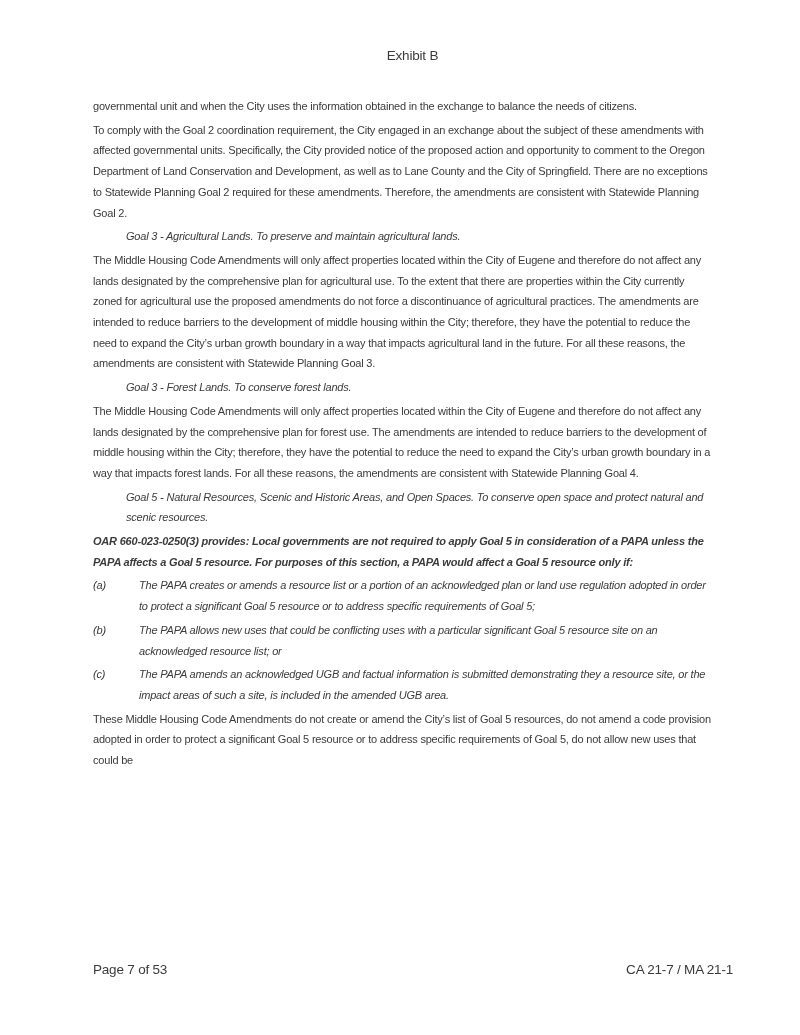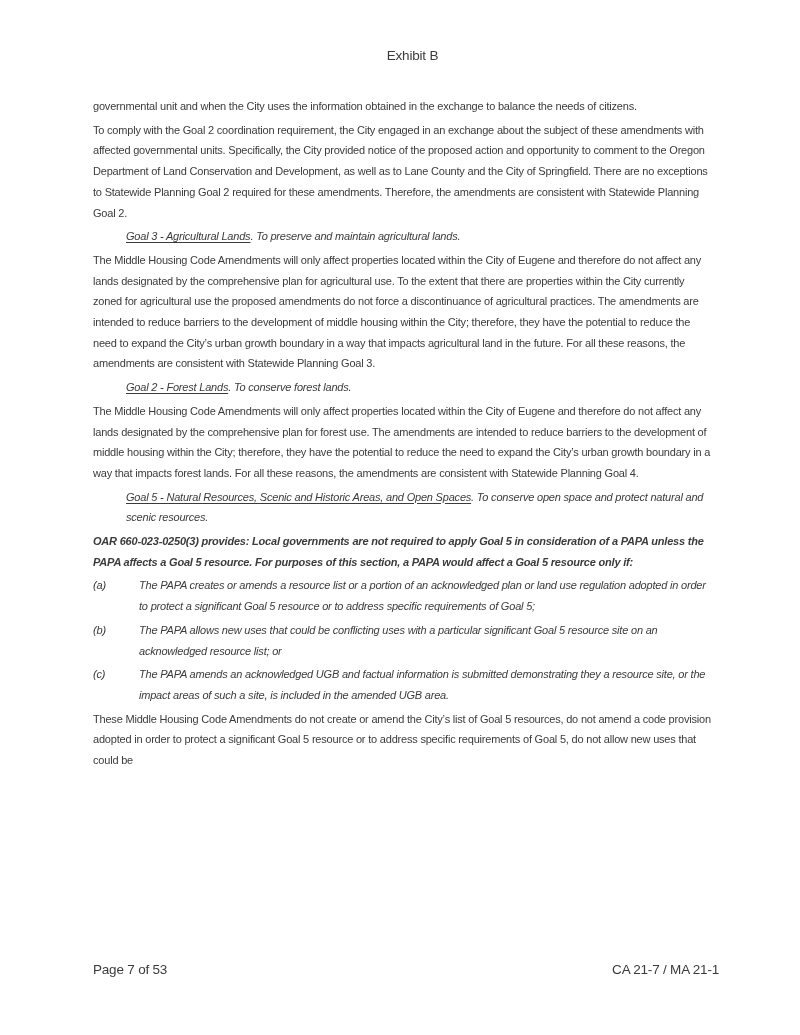--- a/index.html
+++ b/index.html
@@ -31,37 +31,37 @@
     font-size: 11px;
     line-height: 20.7px;
     letter-spacing: -0.2px;
     text-align: left;
   }
   .doc-body p { margin: 0 0 3px 0; }
   .goal-heading {
     padding-left: 33px;
     font-style: italic;
   }
-  .goal-heading .gtitle { text-decoration: underline; text-underline-offset: 2px; text-align: center; }
+  .goal-heading .gtitle { text-underline-offset: 2px; text-align: center; }
   .italic-para { font-style: italic; font-weight: bold; }
   .list-item {
     position: relative;
     padding-left: 46px;
     font-style: italic;
   }
   .list-item .label {
     position: absolute;
     left: 0;
     top: 0;
   }
   .doc-footer {
     position: absolute;
     top: 960px;
     left: 93px;
-    right: 106px;
+    right: 92px;
     display: flex;
     justify-content: space-between;
     font-size: 13.5px;
     line-height: 20px;
     letter-spacing: -0.2px;
   }
 </style>
 </head>
 <body>
 
@@ -74,21 +74,21 @@
   <div class="doc-body">
 
     <p>governmental unit and when the City uses the information obtained in the exchange to balance the needs of citizens.</p>
 
     <p>To comply with the Goal 2 coordination requirement, the City engaged in an exchange about the subject of these amendments with affected governmental units. Specifically, the City provided notice of the proposed action and opportunity to comment to the Oregon Department of Land Conservation and Development, as well as to Lane County and the City of Springfield. There are no exceptions to Statewide Planning Goal 2 required for these amendments. Therefore, the amendments are consistent with Statewide Planning Goal 2.</p>
 
     <p class="goal-heading"><span class="gtitle">Goal 3 - Agricultural Lands</span><span>. To preserve and maintain agricultural lands.</span></p>
 
     <p>The Middle Housing Code Amendments will only affect properties located within the City of Eugene and therefore do not affect any lands designated by the comprehensive plan for agricultural use. To the extent that there are properties within the City currently zoned for agricultural use the proposed amendments do not force a discontinuance of agricultural practices. The amendments are intended to reduce barriers to the development of middle housing within the City; therefore, they have the potential to reduce the need to expand the City’s urban growth boundary in a way that impacts agricultural land in the future. For all these reasons, the amendments are consistent with Statewide Planning Goal 3.</p>
 
-    <p class="goal-heading"><span class="gtitle">Goal 2 - Forest Lands</span><span>. To conserve forest lands.</span></p>
+    <p class="goal-heading"><span class="gtitle">Goal 3 - Forest Lands</span><span>. To conserve forest lands.</span></p>
 
     <p>The Middle Housing Code Amendments will only affect properties located within the City of Eugene and therefore do not affect any lands designated by the comprehensive plan for forest use. The amendments are intended to reduce barriers to the development of middle housing within the City; therefore, they have the potential to reduce the need to expand the City’s urban growth boundary in a way that impacts forest lands. For all these reasons, the amendments are consistent with Statewide Planning Goal 4.</p>
 
     <p class="goal-heading"><span class="gtitle">Goal 5 - Natural Resources, Scenic and Historic Areas, and Open Spaces</span><span>. To conserve open space and protect natural and scenic resources.</span></p>
 
     <p class="italic-para">OAR 660-023-0250(3) provides: Local governments are not required to apply Goal 5 in consideration of a PAPA unless the PAPA affects a Goal 5 resource. For purposes of this section, a PAPA would affect a Goal 5 resource only if:</p>
 
     <p class="list-item"><span class="label">(a)</span><span>The PAPA creates or amends a resource list or a portion of an acknowledged plan or land use regulation adopted in order to protect a significant Goal 5 resource or to address specific requirements of Goal 5;</span></p>
 
     <p class="list-item"><span class="label">(b)</span><span>The PAPA allows new uses that could be conflicting uses with a particular significant Goal 5 resource site on an acknowledged resource list; or</span></p>

